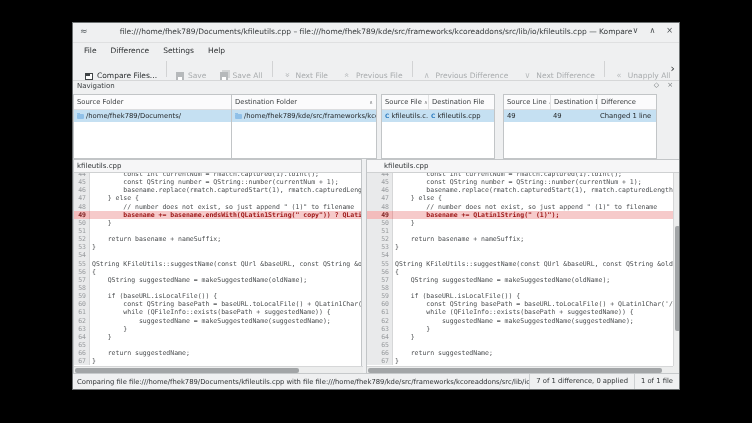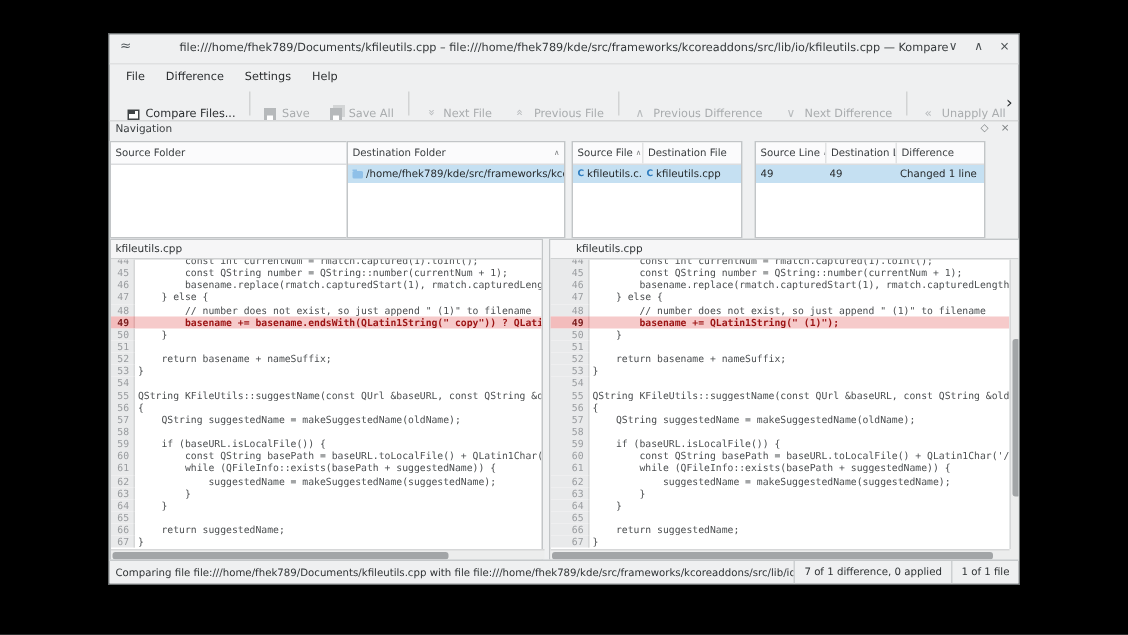--- a/index.html
+++ b/index.html
@@ -149,20 +149,26 @@
     <div class="dock-buttons">
       <span>◇</span>
       <span>×</span>
     </div>
 
     <div class="nav-panel np1">
       <div class="nav-header">
         <div class="nav-hcell" style="flex:1">
           <span>Source Folder</span>
             <span class="sort-arrow">∧</span>
+        </div>
+      </div>
+      <div class="nav-row">
+        <div class="nav-cell" style="flex:1">
+          <span class="folder-icon"></span>
+          <span>/home/fhek789/Documents/</span>
         </div>
       </div>
     </div>
 
     <div class="nav-panel np2">
       <div class="nav-header">
         <div class="nav-hcell" style="flex:1">
           <span>Destination Folder</span>
             <span class="sort-arrow">∧</span>
         </div>

